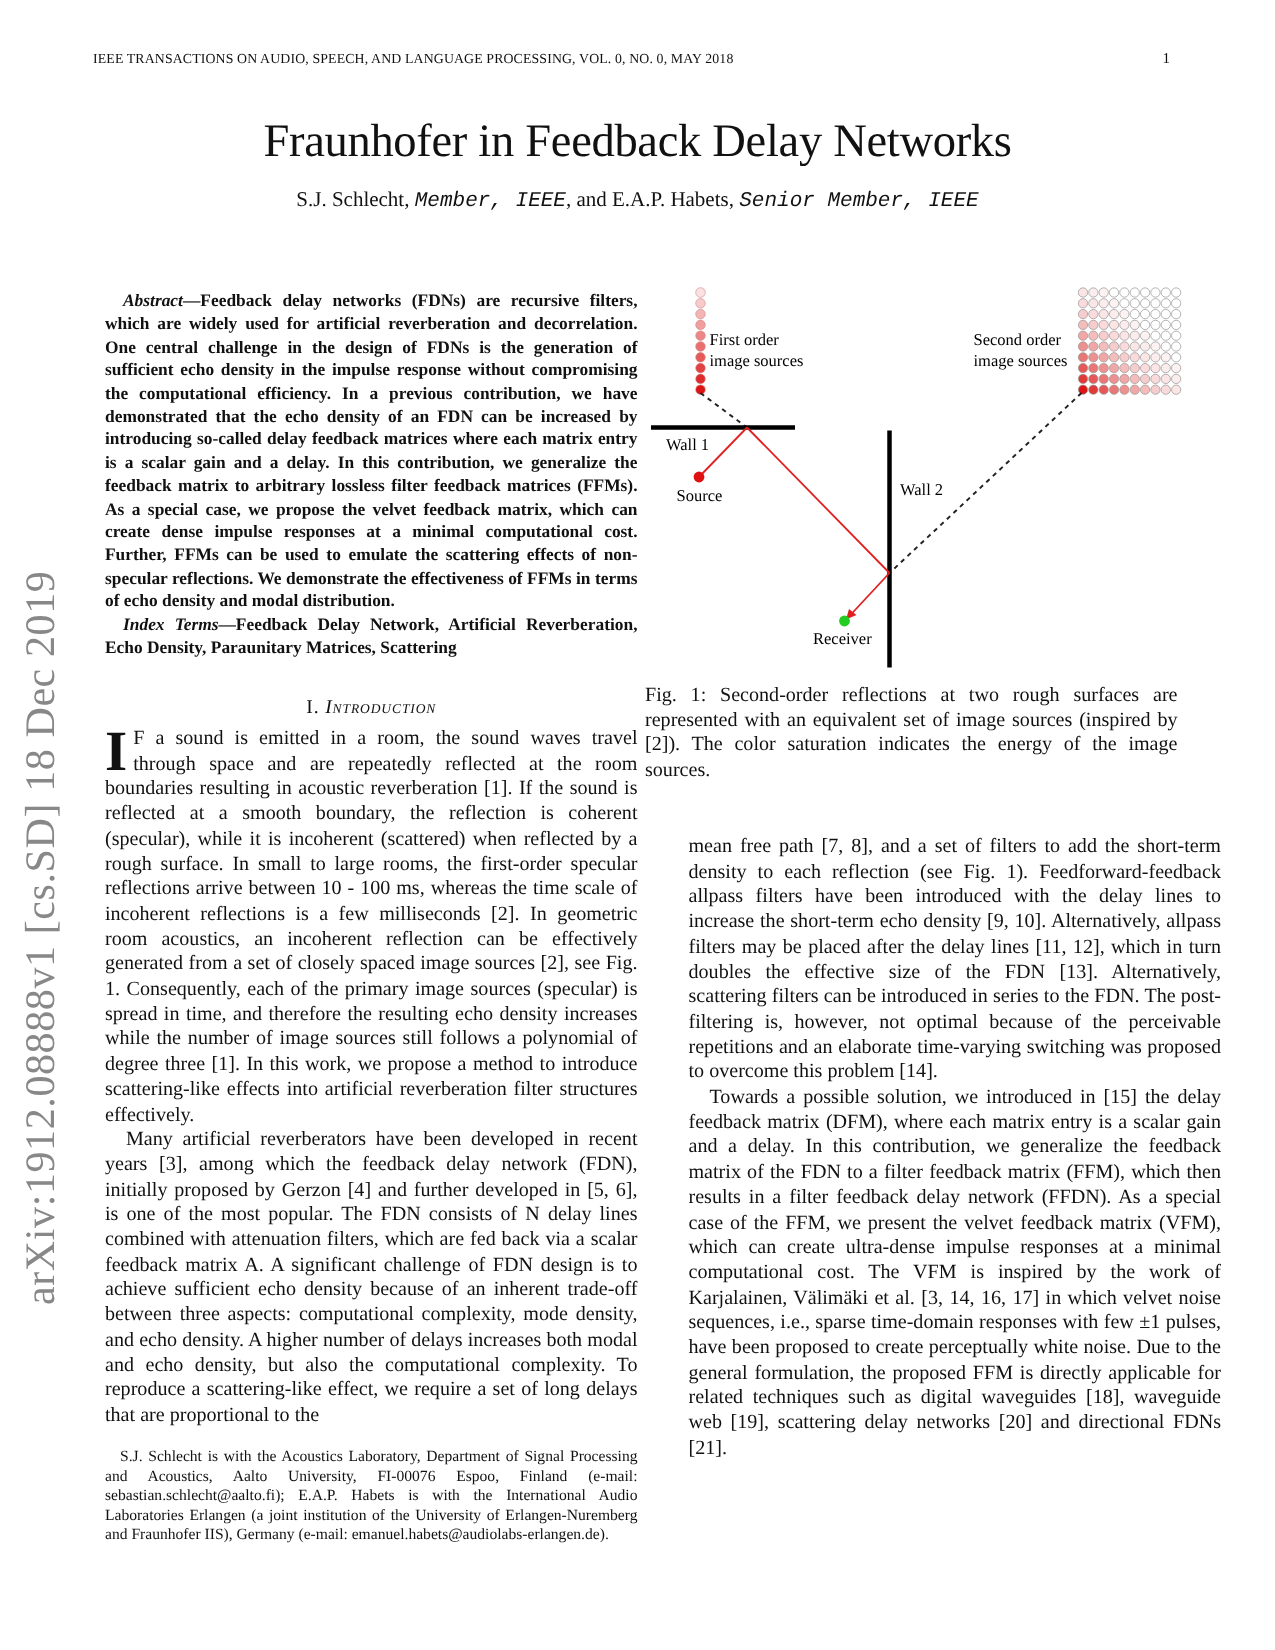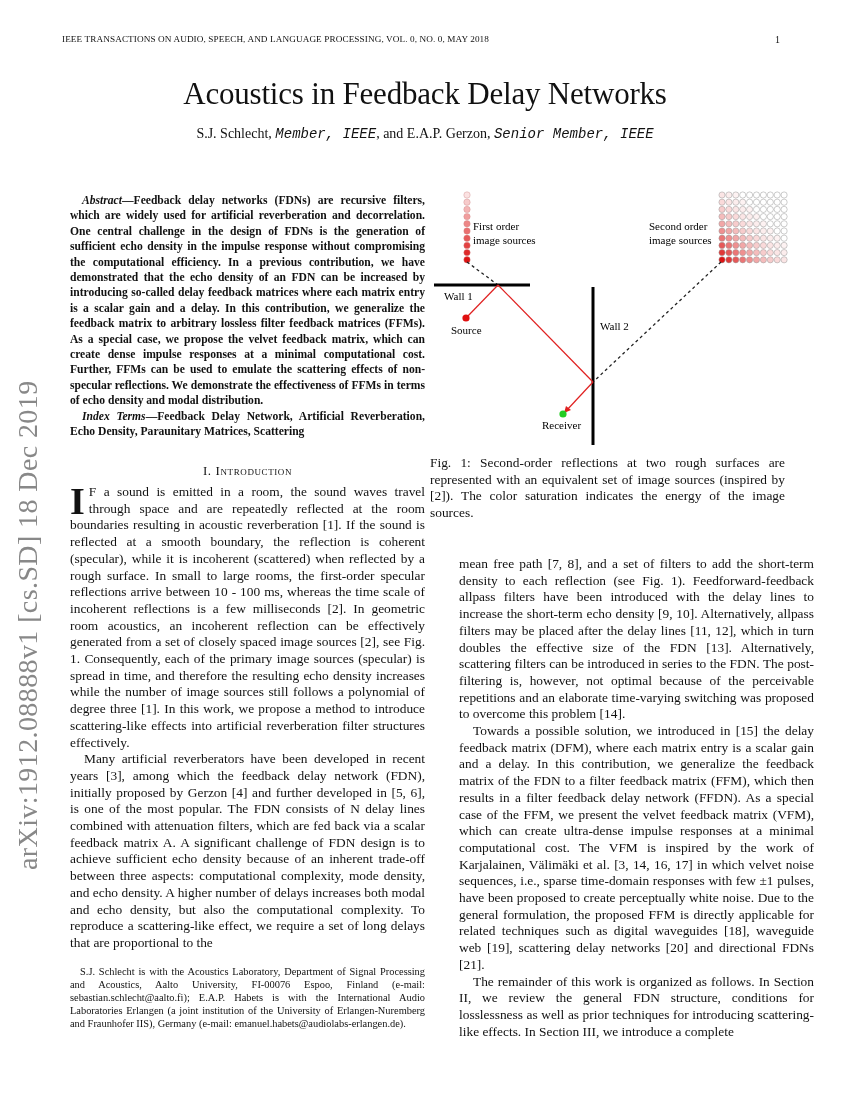--- a/index.html
+++ b/index.html
@@ -15,39 +15,39 @@
   .col { position:absolute; width:355px; font-size:13.4px; line-height:16.7px; text-align:justify; }
   .col p { margin:0; }
   .left { left:70px; }
   .right { left:433px; }
   .abstract { position:absolute; left:70px; top:193px; width:355px; font-size:11.6px; line-height:15.4px;
               font-weight:bold; text-align:justify; text-indent:12px; }
   .abstract i { font-weight:bold; font-style:italic; }
   .index-terms { position:absolute; left:70px; top:409px; width:355px; font-size:11.6px; line-height:15.4px;
                  font-weight:bold; text-align:justify; text-indent:12px; }
   .section-head { position:absolute; left:70px; top:463px; width:355px; text-align:center; font-size:13px; letter-spacing:0.6px; }
-  .section-head .sc { font-variant:small-caps; }
+  .section-head .sc { font-variant:small-caps;font-style:italic; }
   .intro { top:484px; }
   .dropcap { float:left; font-size:38px; line-height:30px; font-weight:bold; margin:2px 4px 0 0; }
   .indent { text-indent:14px; }
   .footnote { position:absolute; left:70px; top:965px; width:355px; font-size:10.4px; line-height:13px; text-align:justify; text-indent:10px; }
   .figure { position:absolute; left:430px; top:185px; width:360px; height:265px; }
   .caption { position:absolute; left:430px; top:455px; width:355px; font-size:13.4px; line-height:16.7px; text-align:justify; }
   .right-text { top:556px;margin-left:26px; }
 </style>
 </head>
 <body>
 
 <div class="running-head">IEEE TRANSACTIONS ON AUDIO, SPEECH, AND LANGUAGE PROCESSING, VOL. 0, NO. 0, MAY 2018</div>
 <div class="page-num">1</div>
 
-<div class="title">Acoustics in Feedback Delay Networks</div>
+<div class="title">Fraunhofer in Feedback Delay Networks</div>
 <div class="authors">
   <span>S.J. Schlecht,</span>
-  <i>Member, IEEE</i><span>, and E.A.P. Gerzon,</span>
+  <i>Member, IEEE</i><span>, and E.A.P. Habets,</span>
   <i>Senior Member, IEEE</i>
 </div>
 
 <div class="arxiv">arXiv:1912.08888v1  [cs.SD]  18 Dec 2019</div>
 
 <div class="abstract"><i>Abstract</i><span>—Feedback delay networks (FDNs) are recursive filters, which are widely used for artificial reverberation and decorrelation. One central challenge in the design of FDNs is the generation of sufficient echo density in the impulse response without compromising the computational efficiency. In a previous contribution, we have demonstrated that the echo density of an FDN can be increased by introducing so-called delay feedback matrices where each matrix entry is a scalar gain and a delay. In this contribution, we generalize the feedback matrix to arbitrary lossless filter feedback matrices (FFMs). As a special case, we propose the velvet feedback matrix, which can create dense impulse responses at a minimal computational cost. Further, FFMs can be used to emulate the scattering effects of non-specular reflections. We demonstrate the effectiveness of FFMs in terms of echo density and modal distribution.</span></div>
 
 <div class="index-terms"><i>Index Terms</i><span>—Feedback Delay Network, Artificial Reverberation, Echo Density, Paraunitary Matrices, Scattering</span></div>
 
 <div class="section-head"><span>I. </span><span class="sc">Introduction</span></div>
@@ -194,14 +194,13 @@
     <text x="21" y="149">Source</text>
     <text x="112" y="244">Receiver</text>
   </svg>
 </div>
 
 <div class="caption">Fig. 1: Second-order reflections at two rough surfaces are represented with an equivalent set of image sources (inspired by [2]). The color saturation indicates the energy of the image sources.</div>
 
 <div class="col right right-text">
   <p>mean free path [7, 8], and a set of filters to add the short-term density to each reflection (see Fig. 1). Feedforward-feedback allpass filters have been introduced with the delay lines to increase the short-term echo density [9, 10]. Alternatively, allpass filters may be placed after the delay lines [11, 12], which in turn doubles the effective size of the FDN [13]. Alternatively, scattering filters can be introduced in series to the FDN. The post-filtering is, however, not optimal because of the perceivable repetitions and an elaborate time-varying switching was proposed to overcome this problem [14].</p>
   <p class="indent">Towards a possible solution, we introduced in [15] the delay feedback matrix (DFM), where each matrix entry is a scalar gain and a delay. In this contribution, we generalize the feedback matrix of the FDN to a filter feedback matrix (FFM), which then results in a filter feedback delay network (FFDN). As a special case of the FFM, we present the velvet feedback matrix (VFM), which can create ultra-dense impulse responses at a minimal computational cost. The VFM is inspired by the work of Karjalainen, Välimäki et al. [3, 14, 16, 17] in which velvet noise sequences, i.e., sparse time-domain responses with few ±1 pulses, have been proposed to create perceptually white noise. Due to the general formulation, the proposed FFM is directly applicable for related techniques such as digital waveguides [18], waveguide web [19], scattering delay networks [20] and directional FDNs [21].</p>
-  <p class="indent">The remainder of this work is organized as follows. In Section II, we review the general FDN structure, conditions for losslessness as well as prior techniques for introducing scattering-like effects. In Section III, we introduce a complete</p>
 </div>
 
 </body></html>

